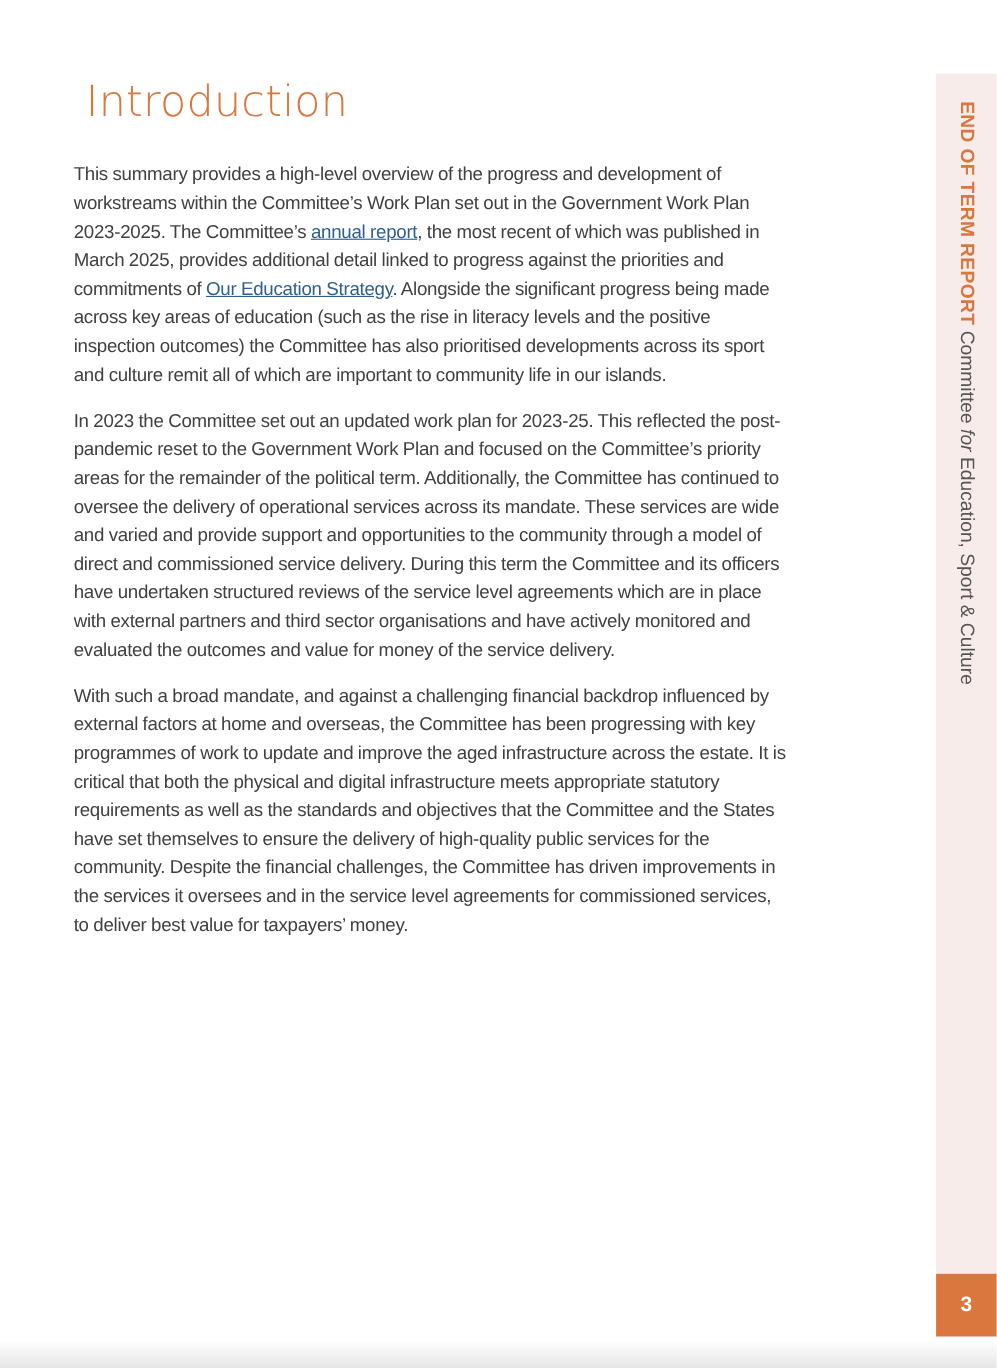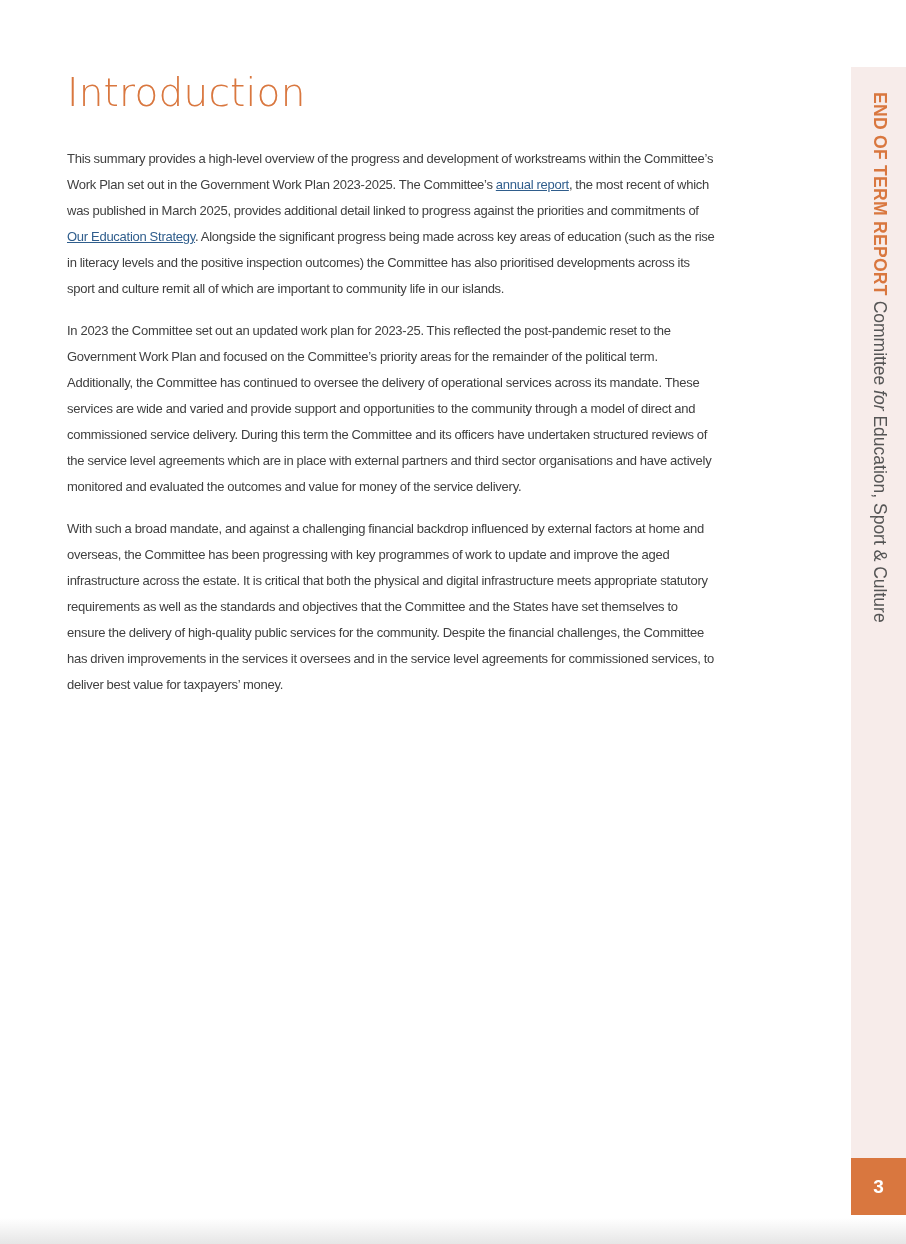--- a/index.html
+++ b/index.html
@@ -2,33 +2,33 @@
 <html><head>
 <meta charset="utf-8">
 <style>
   html, body { margin: 0; padding: 0; }
   body {
     width: 906px; height: 1244px; position: relative; overflow: hidden;
     background: #ffffff;
     font-family: "Liberation Sans", "DejaVu Sans", sans-serif;
   }
   .page-title {
-    position: absolute; left: 67px; top: 70px;
+    position: absolute; left: 78px; top: 70px;
     font-family: "DejaVu Sans", sans-serif;
     font-weight: 200;
     font-size: 39px; letter-spacing: 0.2px;
     color: #d9773f; margin: 0;
   }
   .body-text {
     position: absolute; left: 67px; top: 146px; width: 650px;
     color: #404040;
   }
   .body-text p {
     margin: 0 0 16px 0;
-    font-size: 13px; line-height: 26px;
+    font-size: 17px; line-height: 26px;
     letter-spacing: -0.25px;
     word-spacing: -0.3px;
   }
   .body-text a { color: #2f5d8c; text-decoration: underline; }
   .side-strip {
     position: absolute; left: 851px; top: 67px; width: 55px; height: 1091px;
     background: #f7ecea;
   }
   .side-label {
     position: absolute; left: 878px; top: 92px;

